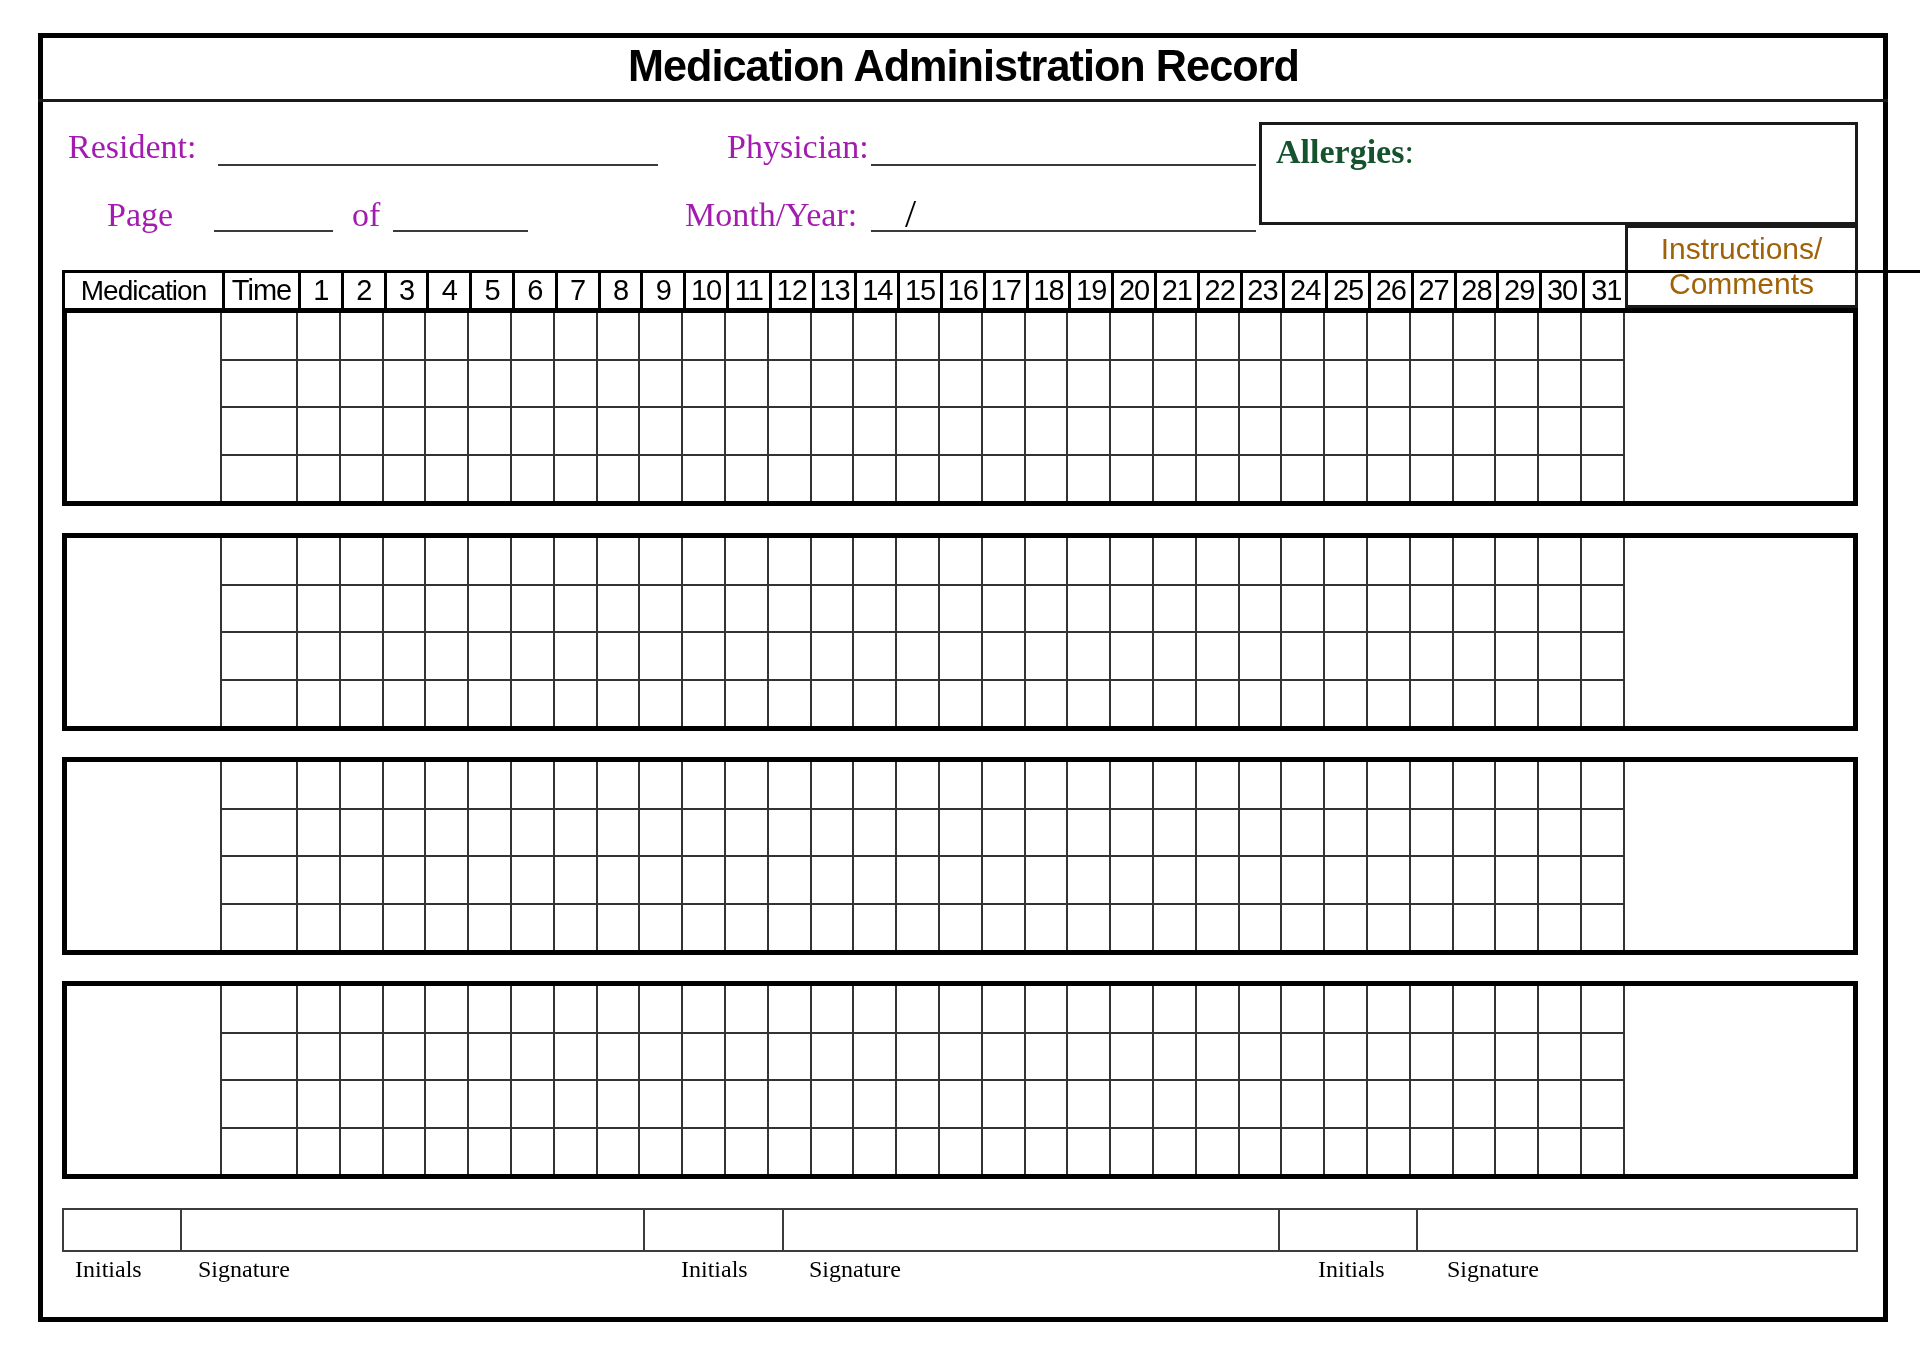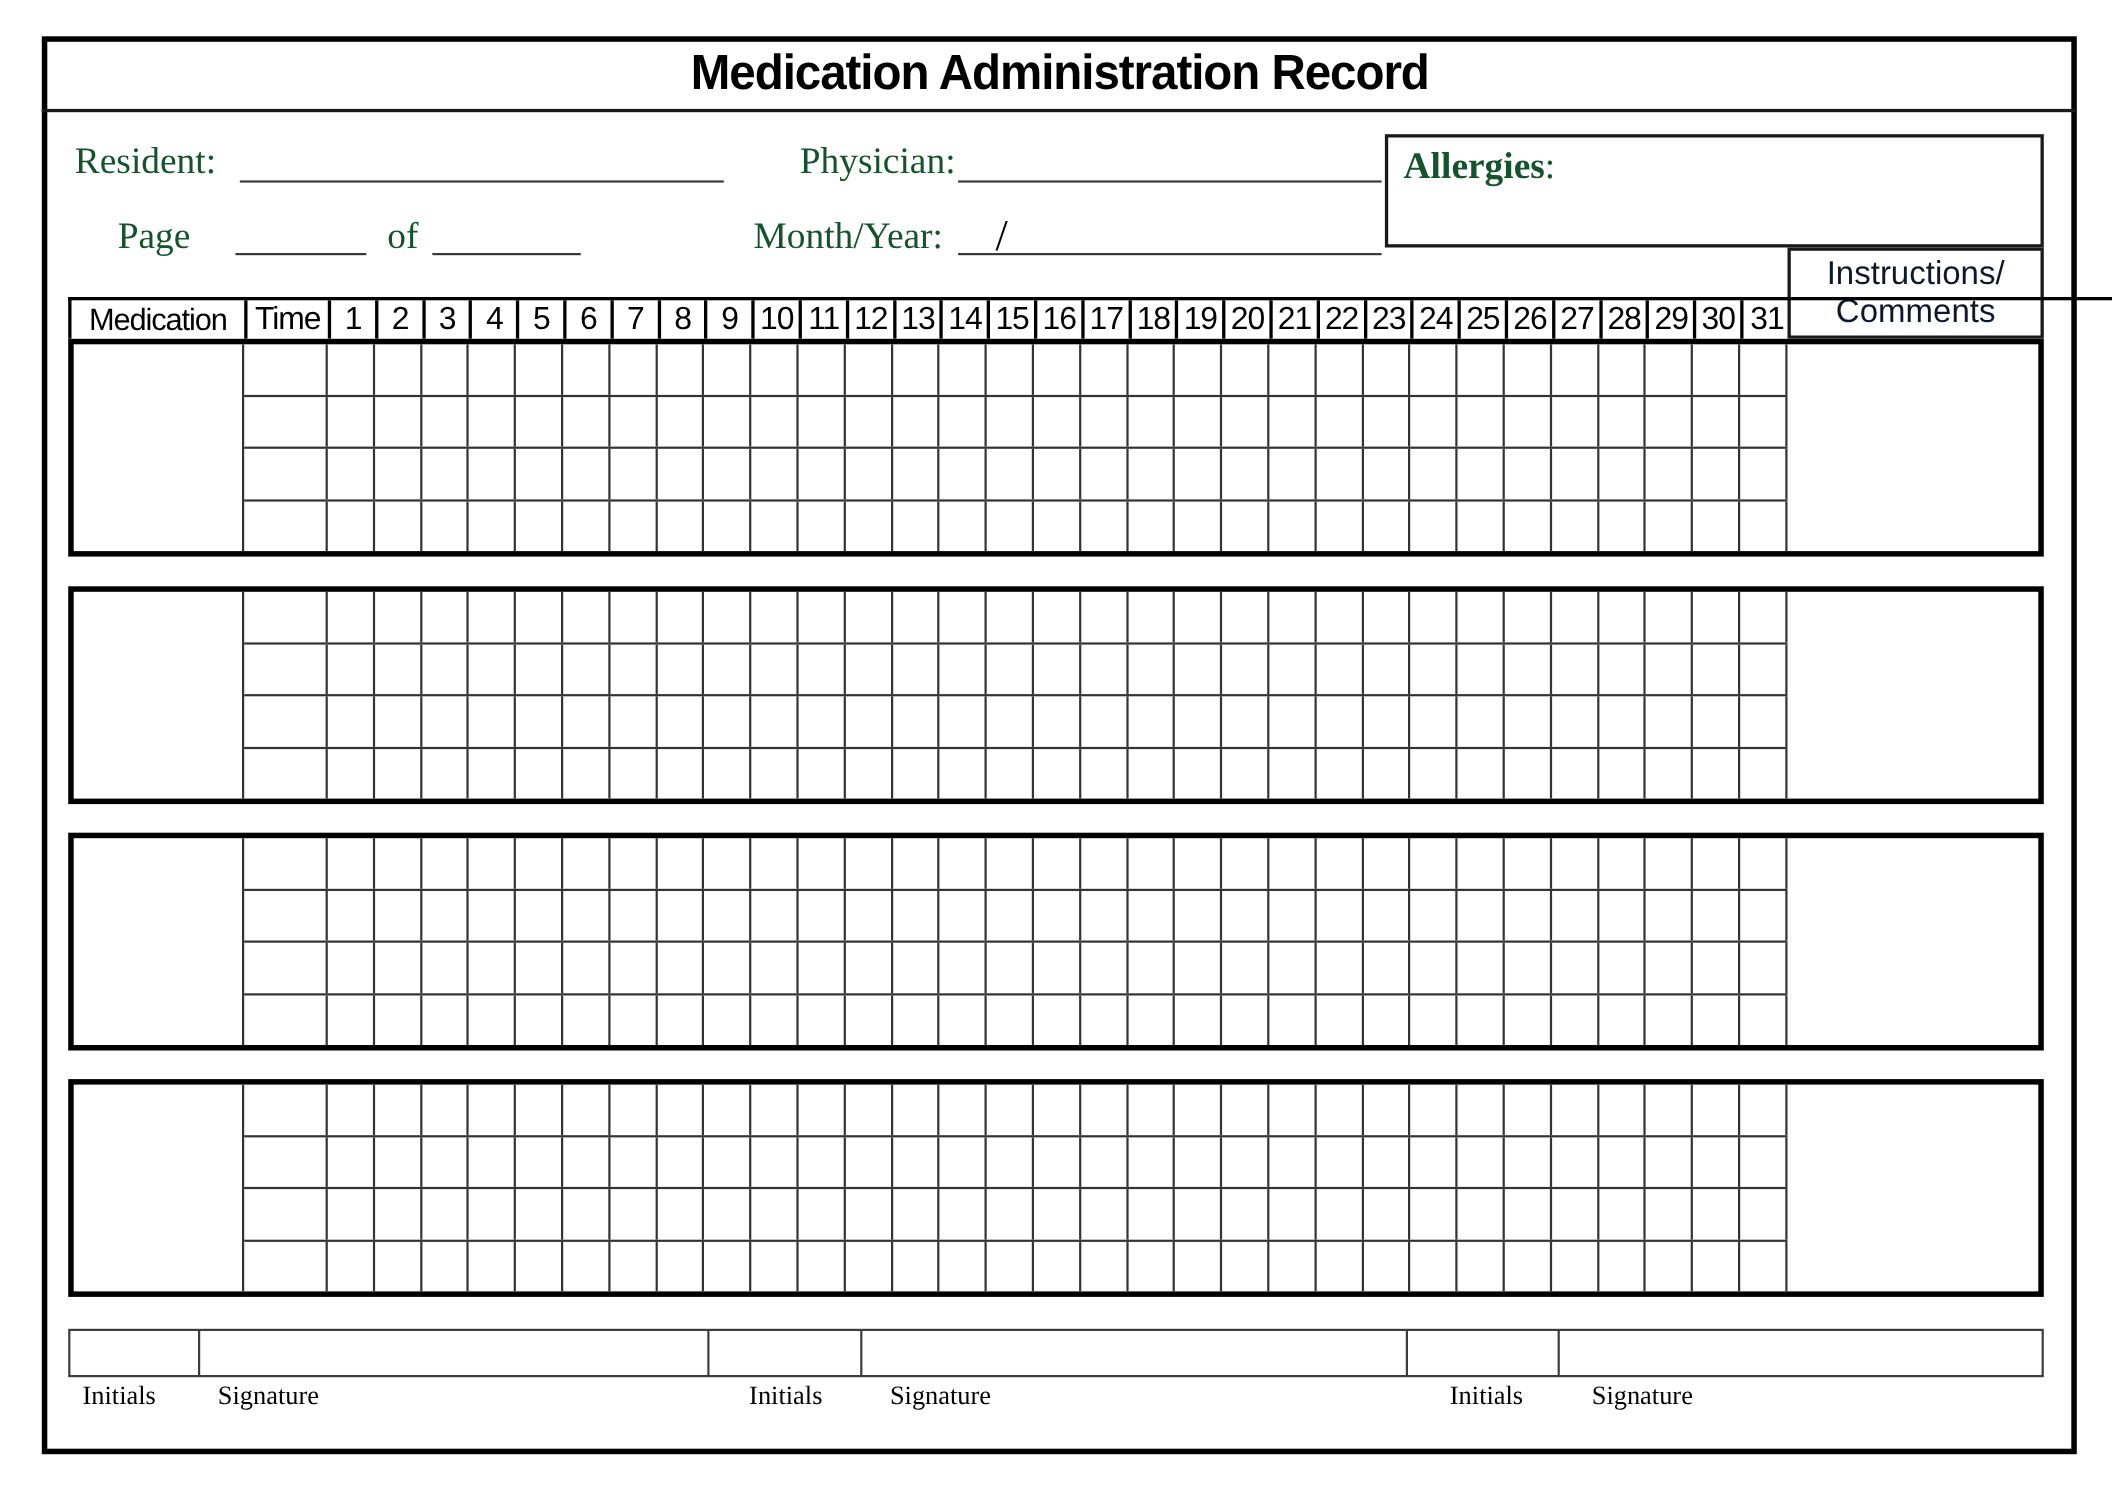--- a/index.html
+++ b/index.html
@@ -31,21 +31,21 @@
     font-weight: bold;
     font-size: 45px;
     letter-spacing: -1px;
     transform: scaleX(0.96);
     color: #000;
     white-space: nowrap;
   }
   .lbl {
     position: absolute;
     font-size: 34px;
-    color: #14532d;
+    color: #a21caf;
     white-space: nowrap;
   }
   .fill-line {
     position: absolute;
     border-bottom: 2px solid #3a3a3a;
     height: 34px;
   }
   .slash {
     position: absolute;
     font-size: 40px;
@@ -62,21 +62,21 @@
   .allergies-box .al-text b { font-weight: bold; }
   .instr-header {
     position: absolute;
     left: 1625px; top: 225px;
     width: 233px; height: 83px;
     border: 3px solid #1a1a1a;
     display: flex; flex-direction: column;
     align-items: center; justify-content: center;
     font-family: "Liberation Sans", sans-serif;
     font-size: 30px; line-height: 1.15;
-    color: #0f172a; text-align: center;
+    color: #a16207; text-align: center;
   }
   
   .day-header {
     position: absolute;
     left: 62px; top: 270px;
     width: 1866px; height: 38px;
     border-top: 3px solid #000;
     border-left: 3px solid #000;
     display: flex;
     font-family: "Liberation Sans", sans-serif;

